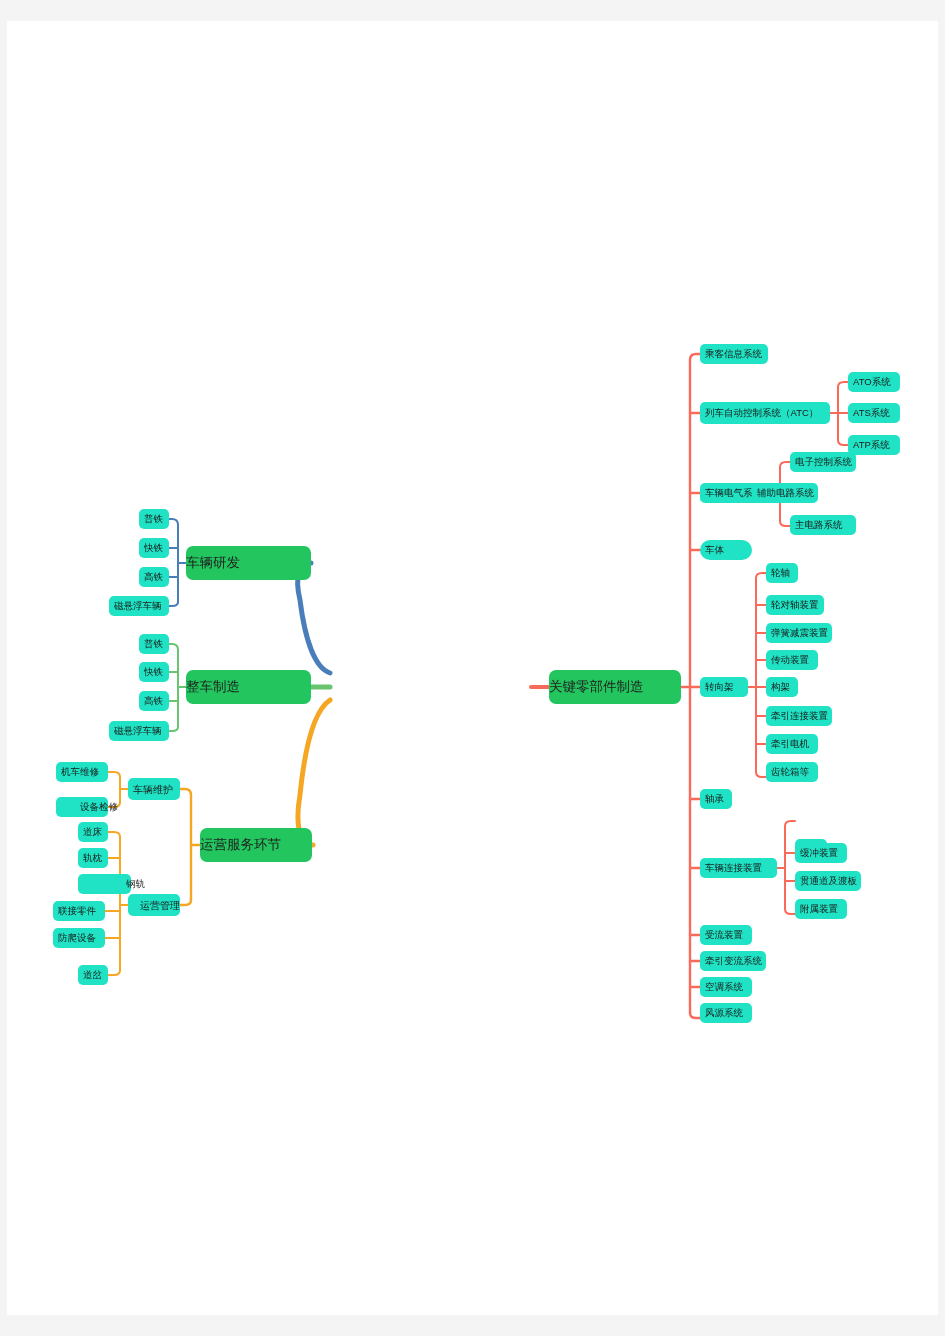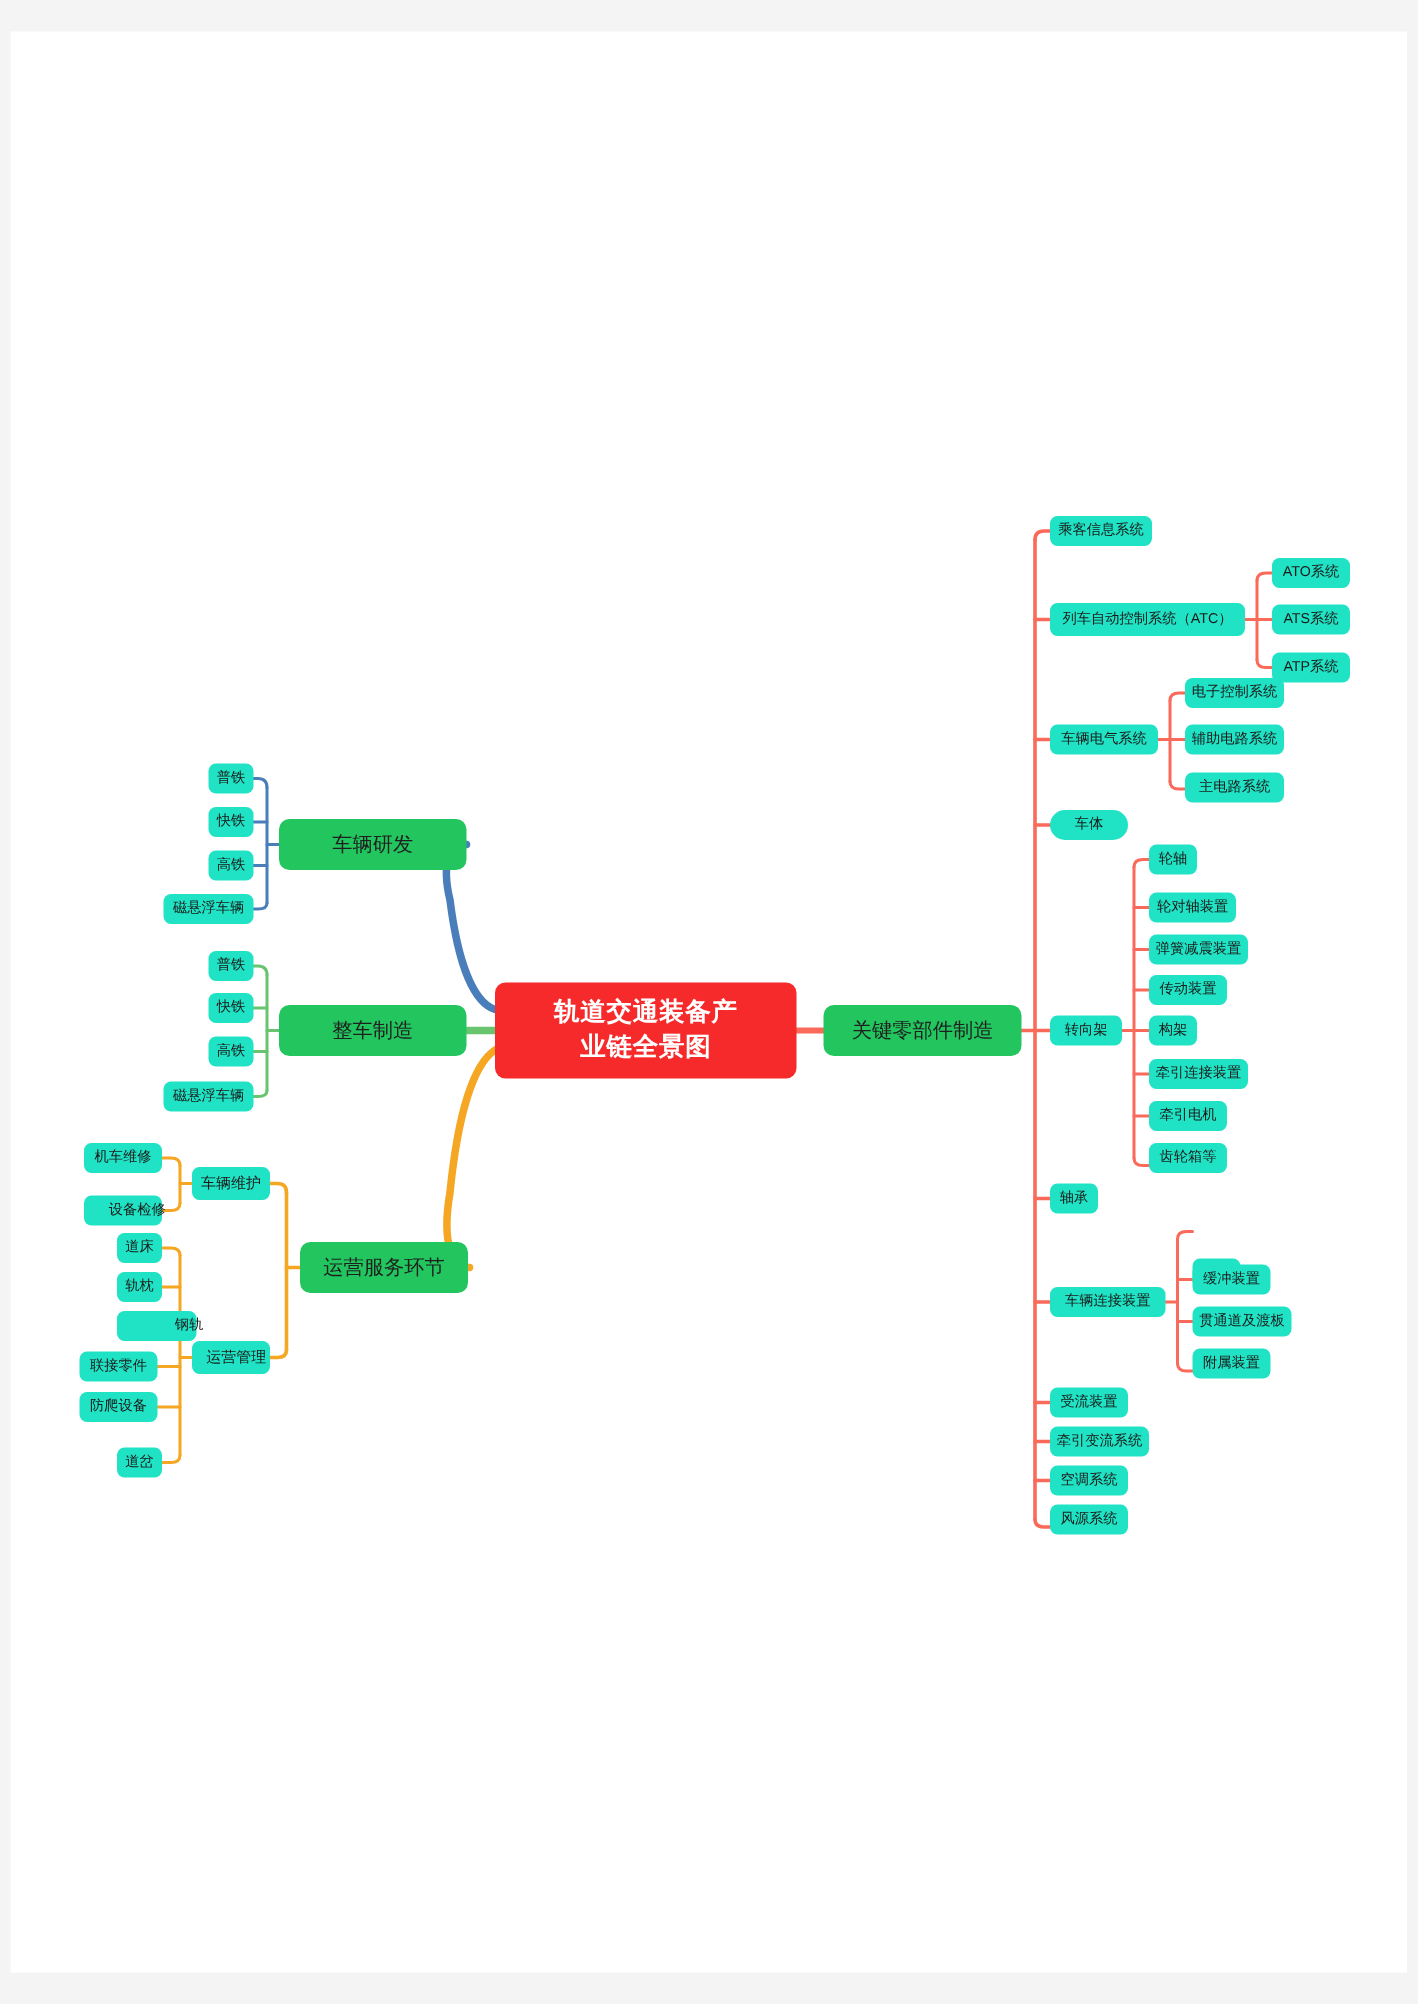--- a/index.html
+++ b/index.html
@@ -31,21 +31,21 @@
   #edges {
     position: absolute;
     left: 0; top: 0;
     width: 945px; height: 1336px;
     pointer-events: none;
   }
   .node {
     position: absolute;
     display: flex;
     align-items: center;
-    justify-content: center;
+    justify-content: flex-start;
     white-space: nowrap;
     color: #222222;
     line-height: 1.1;
   }
   
   .n-root {
     background: #f62a2a;
     color: #ffffff;
     font-weight: bold;
     font-size: 17px;
@@ -163,24 +163,20 @@
 
         <path d="M777,868 L785,868" stroke="#fa6a5a" stroke-width="2"></path>
         <path d="M785,826 L785,909" stroke="#fa6a5a" stroke-width="2"></path>
         <path d="M785,826 Q785,821 791,821 L795,821" stroke="#fa6a5a" stroke-width="2"></path>
         <path d="M785,853 L795,853" stroke="#fa6a5a" stroke-width="2"></path>
         <path d="M785,881 L795,881" stroke="#fa6a5a" stroke-width="2"></path>
         <path d="M785,909 Q785,914 791,914 L795,914" stroke="#fa6a5a" stroke-width="2"></path>
       </g>
     </svg>
 
-    <div class="node n-root" style="left:330px; top:655px; width:201px; height:64px;">
-      <span>轨道交通装备产</span>
-      <span>业链全景图</span>
-    </div>
 
     <div class="node n-l1" style="left:186px; top:546px; width:125px; height:34px;">
       <span>车辆研发</span>
     </div>
     <div class="node n-l2" style="left:139px; top:509px; width:30px; height:20px;">
       <span>普铁</span>
     </div>
     <div class="node n-l2" style="left:139px; top:538px; width:30px; height:20px;">
       <span>快铁</span>
     </div>
@@ -263,21 +259,21 @@
     <div class="node n-l2" style="left:848px; top:435px; width:52px; height:20px;">
       <span>ATP系统</span>
     </div>
 
     <div class="node n-l2" style="left:700px; top:483px; width:72px; height:20px;">
       <span>车辆电气系统</span>
     </div>
     <div class="node n-l2" style="left:790px; top:452px; width:66px; height:20px;">
       <span>电子控制系统</span>
     </div>
-    <div class="node n-l2" style="left:790px; top:483px; width:66px; height:20px;">
+    <div class="node n-l2" style="left:752px; top:483px; width:66px; height:20px;">
       <span>辅助电路系统</span>
     </div>
     <div class="node n-l2" style="left:790px; top:515px; width:66px; height:20px;">
       <span>主电路系统</span>
     </div>
 
     <div class="node n-l2" style="left:700px; top:540px; width:52px; height:20px;border-radius:10px;">
       <span>车体</span>
     </div>
 

